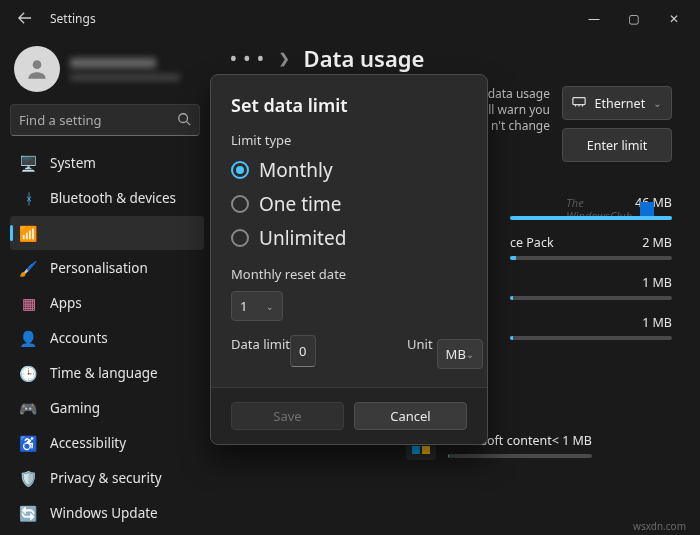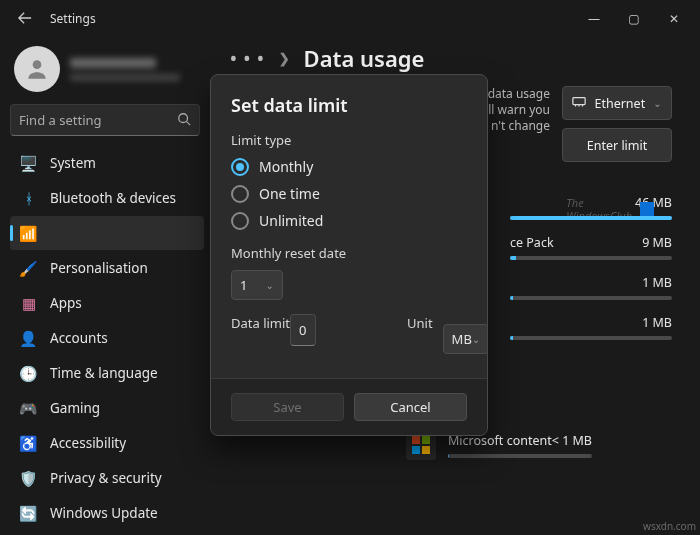--- a/index.html
+++ b/index.html
@@ -47,29 +47,29 @@
 
 .usagelist { margin-top:32px; display:flex; flex-direction:column; gap:14px; }
 .usagelist.lower { margin-top:90px; padding-left:96px;align-items:center; }
 .usage-item { display:flex; align-items:center; gap:12px; }
 .appicon { width:30px; height:30px; background:#2b2b2b; border-radius:4px; display:flex; align-items:center; justify-content:center; font-size:16px; }
 .usage-body { flex:1; }
 .usage-top { display:flex; justify-content:space-between; font-size:12.5px; color:#e4e4e4; margin-bottom:5px; }
 .bar { height:4px; background:#4a4a4a; border-radius:2px; position:relative; overflow:hidden; }
 .bar .fill { position:absolute; left:0; top:0; bottom:0; background:#4cc2ff; }
 
-.footer-url { position:absolute; right:4px; bottom:2px; font-size:10px; color:#6a6a6a; }
+.footer-url { position:absolute; right:14px; bottom:2px; font-size:10px; color:#6a6a6a; }
 
 
 .dialog { position:absolute; left:210px; top:74px; width:278px; background:#2b2b2b; border:1px solid #4a4a4a; border-radius:8px; box-shadow:0 16px 28px rgba(0,0,0,0.55); overflow:hidden; }
 .dialog .body { padding:18px 20px 14px 20px; }
 .dialog h2 { font-size:18px; font-weight:600; color:#f4f4f4; margin-bottom:14px; }
 .dialog .lbl { font-size:13px; color:#d6d6d6; margin-bottom:8px; }
 .radios { display:flex; flex-direction:column; gap:8px; margin-bottom:14px; }
-.radio { display:flex; align-items:center; gap:10px; font-size:14px; color:#e6e6e6; }
+.radio { display:flex; align-items:center; gap:10px; font-size:19px; color:#e6e6e6; }
 .rc { width:18px; height:18px; border-radius:50%; border:2px solid #888; display:flex; align-items:center; justify-content:center; }
 .rc.on { border-color:#4cc2ff; }
 .rc.on .dot { width:8px; height:8px; background:#4cc2ff; border-radius:50%; }
 .smallselect { width:52px; height:30px; background:#393939; border:1px solid #4d4d4d; border-radius:4px; display:flex; align-items:center; padding:0 8px; justify-content:space-between; font-size:13px; color:#e4e4e4; margin-bottom:14px; }
 .row2 { display:flex; gap:10px; }
 .row2 .col { display:flex; }
 .input { height:32px; background:#333; border:1px solid #4a4a4a; border-bottom:1px solid #7a7a7a; border-radius:4px; padding:0 8px; font-size:13px; color:#e4e4e4; display:flex; align-items:center; }
 .dialog .footer { background:#232323; border-top:1px solid #3b3b3b; padding:14px 20px; display:flex; gap:10px; }
 .dbtn { flex:1; height:28px; border-radius:4px; display:flex; align-items:center; justify-content:center; font-size:13px; }
 .dbtn.save { background:#303030; border:1px solid #3d3d3d; color:#6f6f6f; }
@@ -205,21 +205,21 @@
             </div>
           <div class="bar">
               <div class="fill" style="width:100%"></div>
             </div>
         </div>
       </div>
       <div class="usage-item">
         <div class="usage-body" style="padding-left:280px;">
           <div class="usage-top">
               <span>ce Pack</span>
-              <span>9 MB</span>
+              <span>2 MB</span>
             </div>
           <div class="bar">
               <div class="fill" style="width:4%"></div>
             </div>
         </div>
       </div>
       <div class="usage-item">
         <div class="usage-body" style="padding-left:280px;">
           <div class="usage-top">
               <span></span>
@@ -296,21 +296,21 @@
     </div>
     <div class="row2">
       <div class="col" style="flex:1">
         <div class="lbl">Data limit</div>
         <div class="input">
             <span>0</span>
           </div>
       </div>
       <div class="col" style="width:60px">
         <div class="lbl">Unit</div>
-        <div class="smallselect" style="width:100%;margin:10px">
+        <div class="smallselect" style="width:100%;margin:4px">
           <span>MB</span>
           <span style="font-size:10px;color:#999">⌄</span>
         </div>
       </div>
     </div>
   </div>
   <div class="footer">
     <div class="dbtn save">
         <span>Save</span>
       </div>

